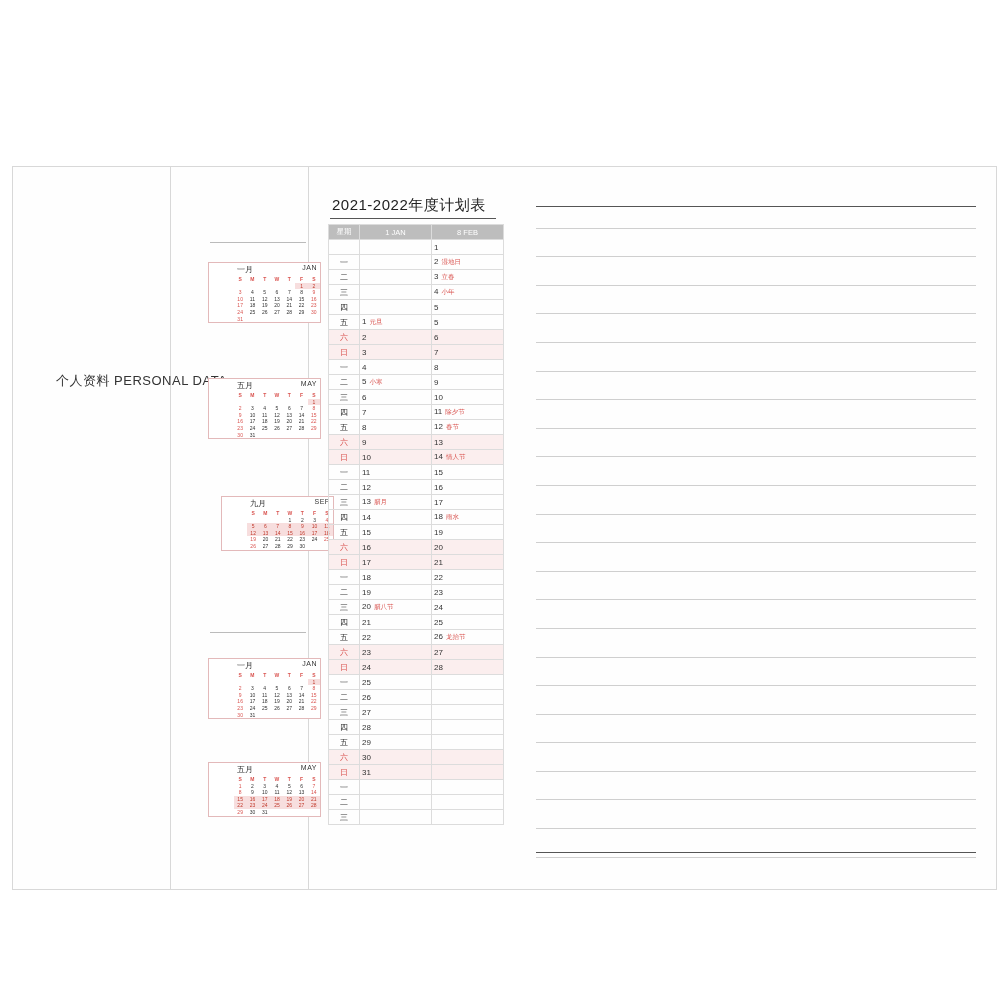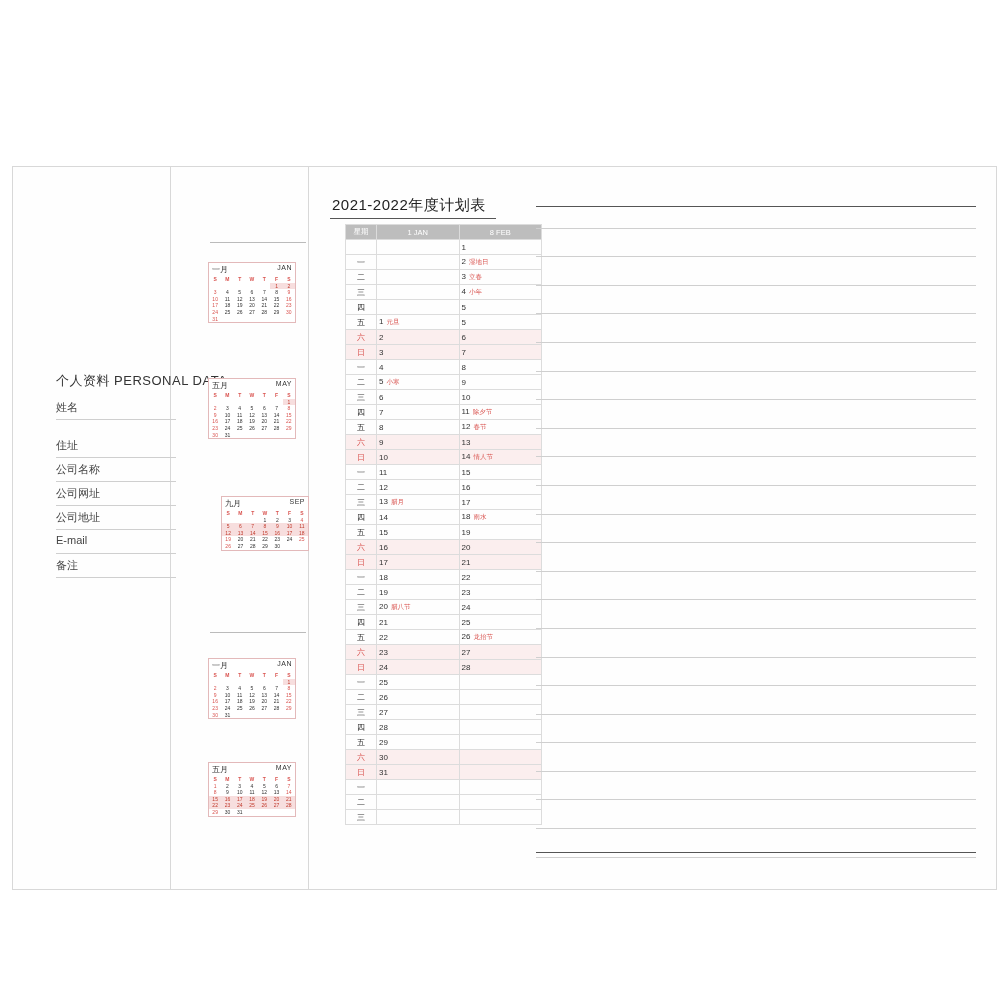--- a/index.html
+++ b/index.html
@@ -22,21 +22,21 @@
   
   .pi-title{position:absolute;left:56px;top:372px;font-size:13px;color:#333;letter-spacing:.5px;}
   .pi-lines{position:absolute;left:56px;top:396px;width:120px;}
   .pi-row{position:relative;height:23px;border-bottom:1px solid #cfcfcf;}
   .pi-row span{position:absolute;left:0;top:4px;font-size:11px;color:#444;}
   .pi-gap{height:14px;}
   .pi-note{position:absolute;left:56px;top:610px;width:130px;font-size:8px;color:#555;line-height:1.45;}
   .pi-note i{font-style:italic;}
 
   
-  .mini{position:absolute;width:86px;border:1px solid #e3b9ba;background:#fff;}
+  .mini{position:absolute;width:86px;border:1px solid #e3b9ba;background:#fff;padding-left:25px;}
   .mini .hdr{position:relative;height:13px;}
   .mini .hdr .cn{position:absolute;left:3px;top:1px;font-size:8px;color:#333;}
   .mini .hdr .en{position:absolute;right:3px;top:1px;font-size:7px;color:#333;letter-spacing:.5px;}
   .mini table{border-collapse:collapse;width:100%;table-layout:fixed;}
   .mini td{font-size:5px;line-height:6.6px;text-align:center;color:#333;padding:0;}
   .mini td.dow{color:#d9534f;font-size:5px;font-weight:bold;}
   .mini td.we{color:#d9534f;}
   .mini td.hl{background:#f7dede;color:#c0392b;}
 
   #mini-1{left:208px;top:262px;}
@@ -46,21 +46,21 @@
   #mini-n5{left:208px;top:762px;}
 
   .midrule{position:absolute;left:210px;width:96px;height:0;border-top:1px solid #bbb;}
   #midrule-a{top:242px;}
   #midrule-b{top:632px;}
 
   
   .cal-title{position:absolute;left:332px;top:196px;font-size:15px;color:#222;letter-spacing:.5px;text-align:center;}
   .cal-title-rule{position:absolute;left:330px;top:218px;width:166px;height:0;border-top:1px solid #555;}
 
-  #cal-table{position:absolute;left:345px;top:224px;width:197px;border-collapse:collapse;table-layout:fixed;}
+  #cal-table{position:absolute;left:328px;top:224px;width:176px;border-collapse:collapse;table-layout:fixed;}
   #cal-table th,#cal-table td{border:1px solid #dcdcdc;font-size:8px;height:14px;padding:0 2px;color:#333;}
   #cal-table th{background:#bdbdbd;color:#fff;font-weight:normal;font-size:7.5px;text-align:center;}
   #cal-table th.w{width:26px;}
   #cal-table td.wd{text-align:center;width:26px;color:#333;}
   #cal-table td.wd.we{color:#d9534f;}
   #cal-table tr.we-row td{background:#fbeeee;}
   #cal-table tr.we-row td.wd{color:#d9534f;}
   .dnum{color:#333;}
   .dfest{color:#d9534f;font-size:6.5px;margin-left:3px;}
 
@@ -74,44 +74,20 @@
 <body>
 
 <div class="page">
 
   <div class="sheet" id="sheet-left"></div>
   <div class="sheet" id="sheet-mid"></div>
   <div class="sheet" id="sheet-cal"></div>
   <div class="sheet" id="sheet-right"></div>
 
   <div class="pi-title">个人资料 PERSONAL DATA</div>
-  <div class="pi-lines">
-    <div class="pi-row">
-        <span>姓名</span>
-      </div>
-    <div class="pi-gap"></div>
-    <div class="pi-row">
-        <span>住址</span>
-      </div>
-    <div class="pi-row">
-        <span>公司名称</span>
-      </div>
-    <div class="pi-row">
-        <span>公司网址</span>
-      </div>
-    <div class="pi-row">
-        <span>公司地址</span>
-      </div>
-    <div class="pi-row">
-        <span>E-mail</span>
-      </div>
-    <div class="pi-row">
-        <span>备注</span>
-      </div>
-  </div>
 
   <div class="midrule" id="midrule-a"></div>
   <div class="midrule" id="midrule-b"></div>
 
   <div class="mini" id="mini-1">
       <div class="hdr">
         <span class="cn">一月</span>
         <span class="en">JAN</span>
       </div>
       <table>

